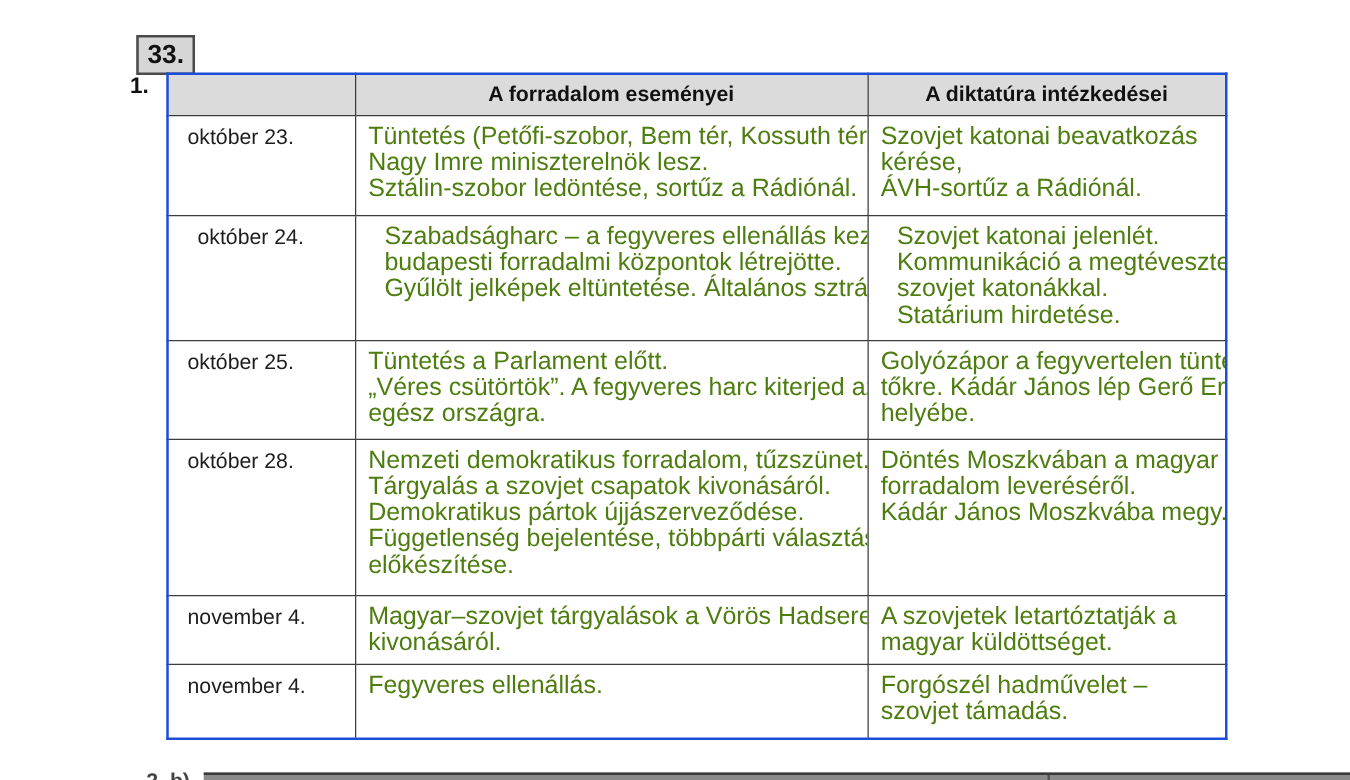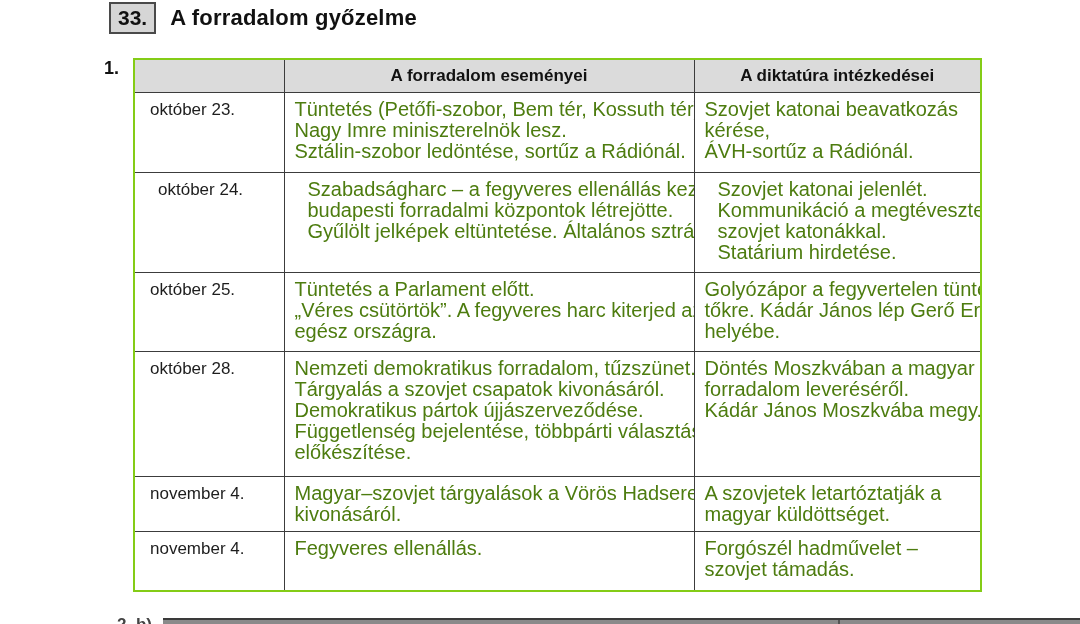--- a/index.html
+++ b/index.html
@@ -8,21 +8,21 @@
     position: relative;
     width: 1080px;
     height: 624px;
     background: #ffffff;
     overflow: hidden;
     font-family: "Liberation Sans", sans-serif;
     color: #1a1a1a;
   }
 
   
-  .lesson-head { position: absolute; left: 109px; top: 2px; display: flex; align-items: center; }
+  .lesson-head { position: absolute; left: 109px; top: 28px; display: flex; align-items: center; }
   .lesson-num {
     display: inline-block;
     background: #d6d6d6;
     border: 2px solid #4a4a4a;
     padding: 1px 7px 2px 7px;
     font-size: 21px;
     font-weight: bold;
     color: #111;
     line-height: 25px;
   }
@@ -43,21 +43,21 @@
   
   table.timeline {
     position: absolute; left: 133px; top: 58px;
     width: 847px;
     border-collapse: collapse;
     table-layout: fixed;
   }
   table.timeline, table.timeline th, table.timeline td {
     border: 1.5px solid #3c3c3c;
   }
-  table.timeline { border: 2px solid #84cc16; }
+  table.timeline { border: 2px solid #1d4ed8; }
   table.timeline th {
     background: #dbdbdb;
     height: 33px;
     font-size: 17px;
     font-weight: bold;
     color: #111;
     text-align: center;
     vertical-align: middle;
   }
   table.timeline td { vertical-align: top; background: #fff; }
@@ -99,21 +99,20 @@
     position: absolute; left: 675px; top: 0; width: 2px; height: 6px; background: #555;
   }
 </style>
 </head>
 <body>
 
 <div class="page">
 
   <div class="lesson-head">
     <span class="lesson-num">33.</span>
-    <span class="lesson-title">A forradalom győzelme</span>
   </div>
 
   <div class="exercise-num">1.</div>
 
   <table class="timeline">
     <colgroup>
       <col style="width:150px">
       <col style="width:410px">
       <col style="width:287px">
     </colgroup>

